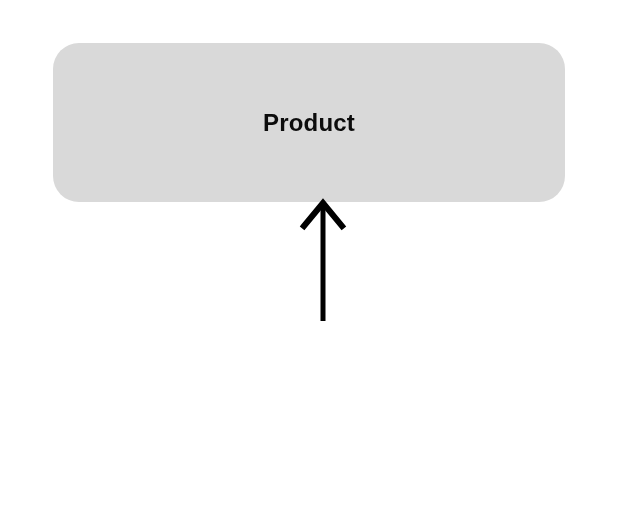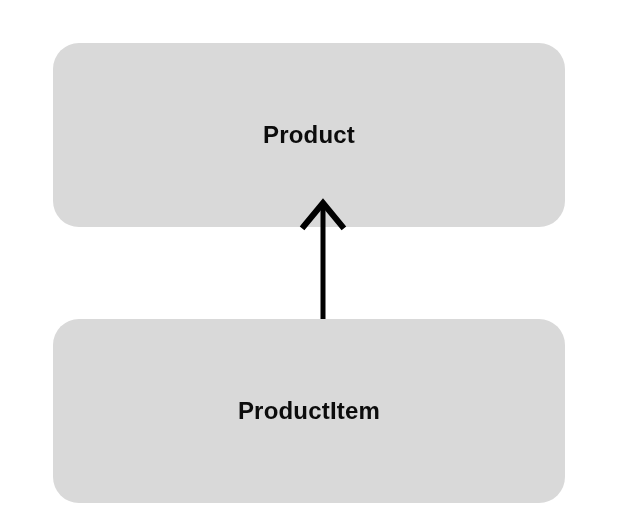--- a/index.html
+++ b/index.html
@@ -12,21 +12,21 @@
     position: relative;
     width: 620px;
     height: 532px;
     background: #ffffff;
     overflow: hidden;
   }
   .node {
     position: absolute;
     left: 53px;
     width: 512px;
-    height: 184px;
+    height: 159px;
     background: #d9d9d9;
     border-radius: 26px;
     display: flex;
     align-items: center;
     justify-content: center;
   }
   .node-top { top: 43px; }
   .node-bottom { top: 319px; }
   .node-label {
     font-size: 24px;
@@ -50,17 +50,14 @@
 
   <div class="node node-top">
     <span class="node-label">Product</span>
   </div>
 
   <svg class="edge-layer" width="620" height="532" viewBox="0 0 620 532">
     <line x1="323" y1="321" x2="323" y2="206" stroke="#000000" stroke-width="5"></line>
     <polyline points="304,226 323,203 342,226" fill="none" stroke="#000000" stroke-width="6" stroke-linecap="square" stroke-linejoin="miter"></polyline>
   </svg>
 
-  <div class="node node-bottom">
-    <span class="node-label">ProductItem</span>
-  </div>
 
 </div>
 
 </body></html>

